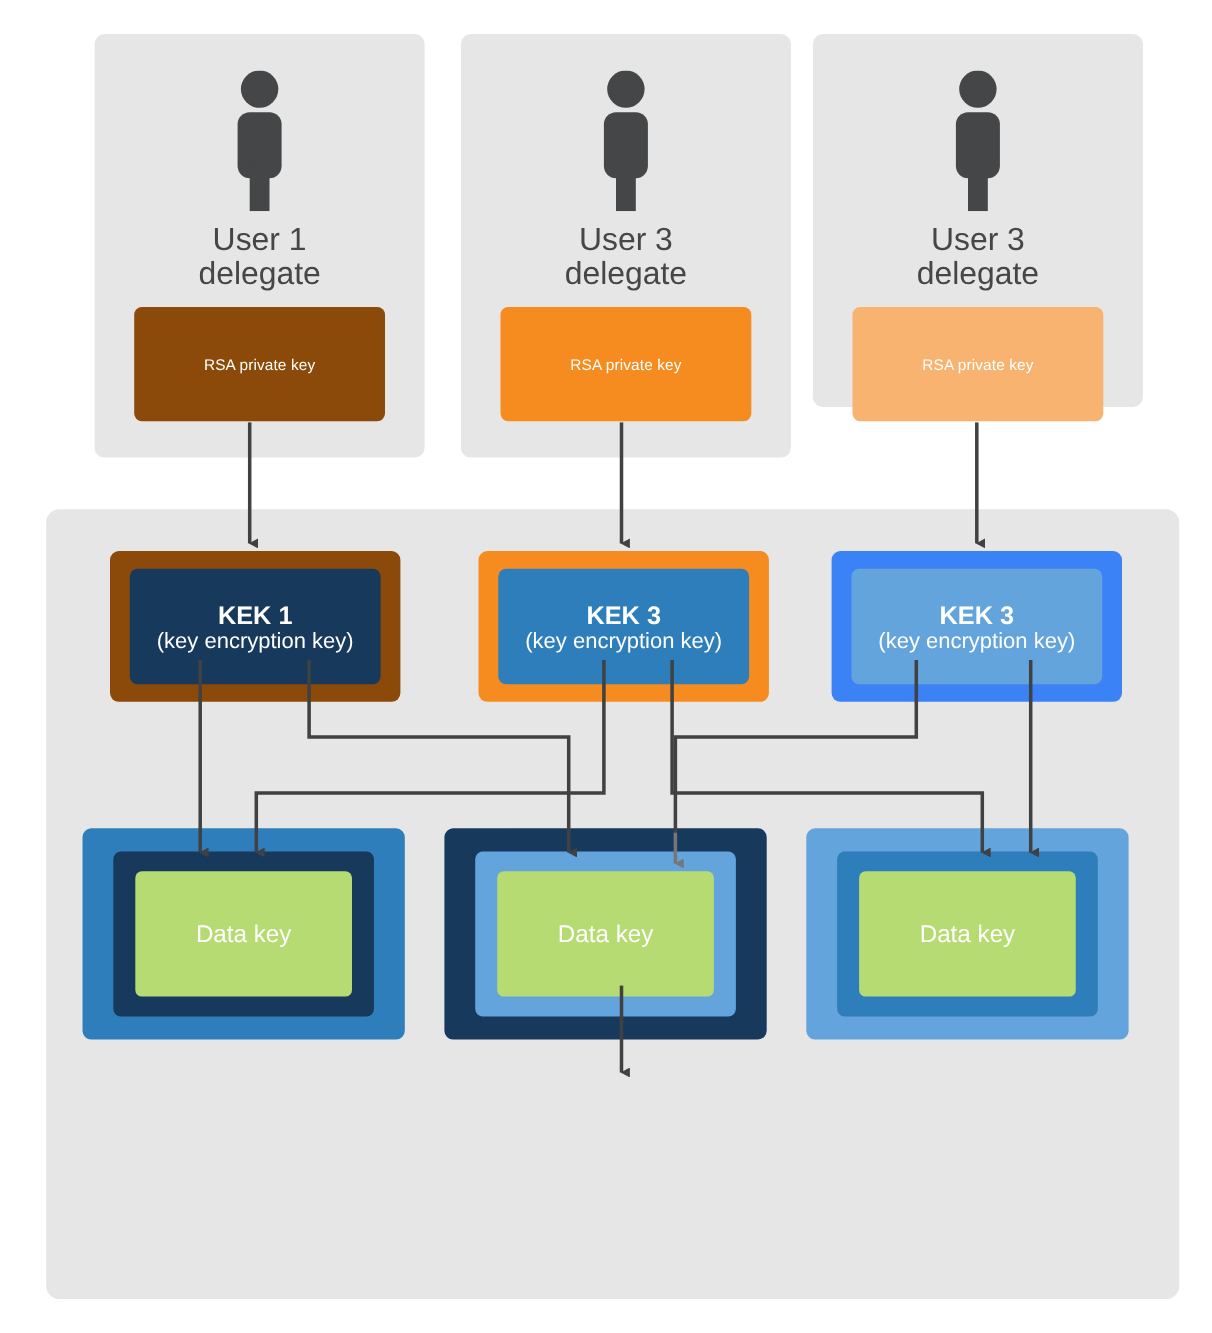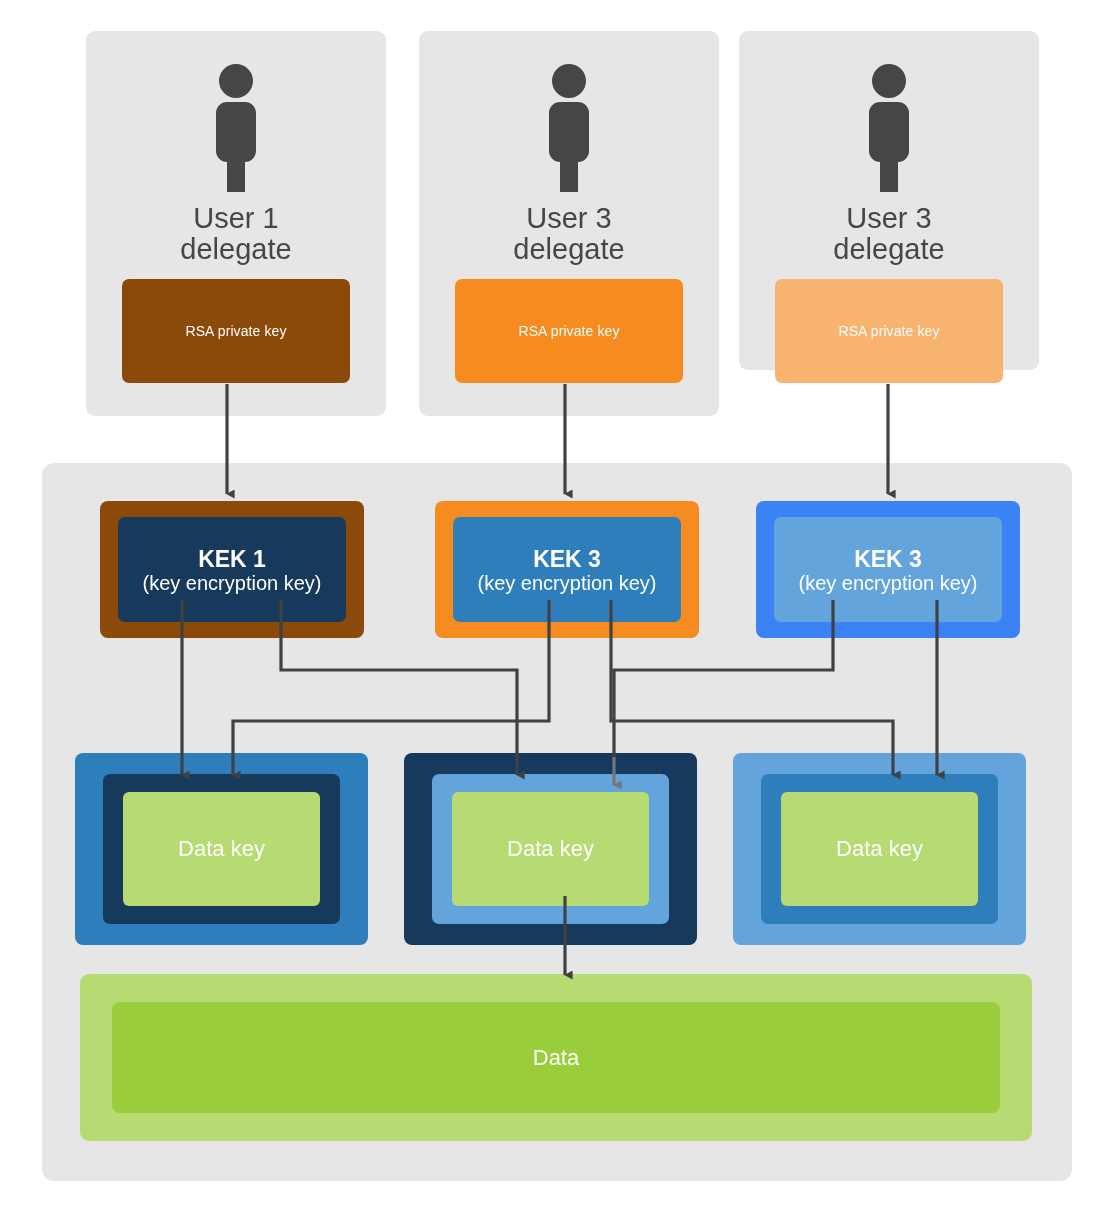--- a/index.html
+++ b/index.html
@@ -180,23 +180,20 @@
         <div class="dk-inner" style="background:#b5db72;">Data key</div>
       </div>
     </div>
 
     <div class="dk-outer" style="left:691px; background:#63a4dd;">
       <div class="dk-mid" style="background:#2e7ebb;">
         <div class="dk-inner" style="background:#b5db72;">Data key</div>
       </div>
     </div>
 
-    <div class="data-outer">
-      <div class="data-inner">Data</div>
-    </div>
   </div>
 
   <svg id="wires">
     <defs>
       <marker id="ar-dark" markerWidth="9" markerHeight="9" refX="4.5" refY="7.6" orient="auto" markerUnits="userSpaceOnUse">
         <path d="M0,0 L9,0 L4.5,8.4 Z" fill="#3f4142"></path>
       </marker>
       <marker id="ar-gray" markerWidth="9" markerHeight="9" refX="4.5" refY="7.6" orient="auto" markerUnits="userSpaceOnUse">
         <path d="M0,0 L9,0 L4.5,8.4 Z" fill="#767676"></path>
       </marker>

